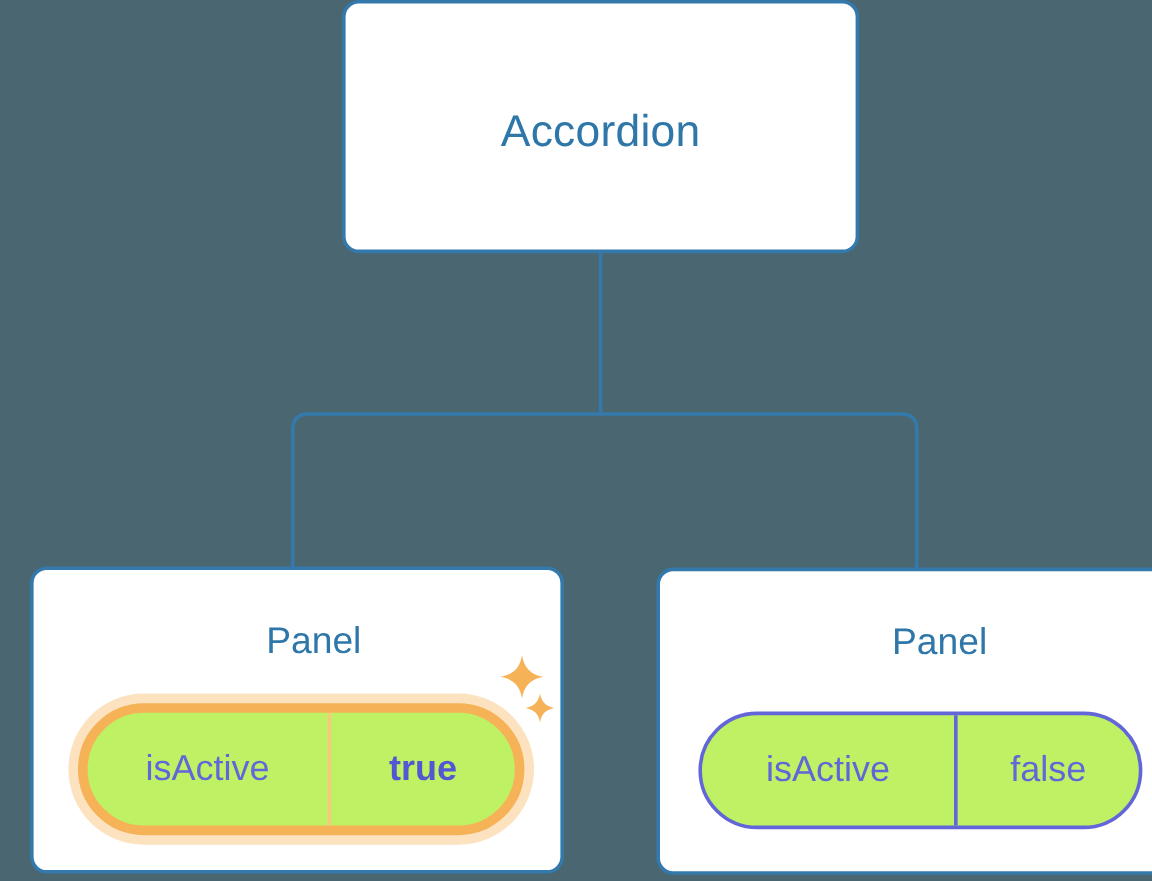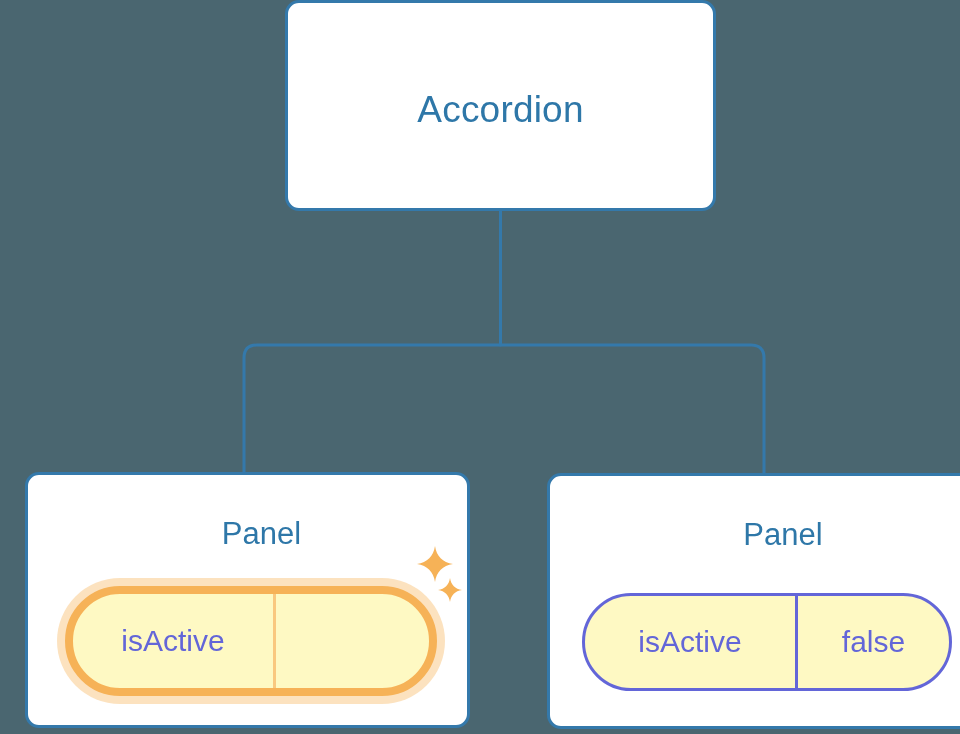--- a/index.html
+++ b/index.html
@@ -88,21 +88,21 @@
     padding-left: 28px;
   }
 
   
   .prop-pill {
     position: absolute;
     display: flex;
     align-items: stretch;
     box-sizing: border-box;
     border-radius: 999px;
-    background: #fef9c3;
+    background: #bef264;
   }
   .prop-key, .prop-val {
     display: flex;
     align-items: center;
     justify-content: center;
     box-sizing: border-box;
     white-space: nowrap;
   }
 
   
@@ -176,20 +176,21 @@
   <div class="node-card panel-card" id="node-panel-0">
     <div class="node-title">Panel</div>
   </div>
 
   <div class="node-card panel-card" id="node-panel-1">
     <div class="node-title">Panel</div>
   </div>
 
   <div class="prop-pill" id="pill-0">
     <div class="prop-key">isActive</div>
+    <div class="prop-val">true</div>
   </div>
 
   <svg class="sparkle" id="sparkle-large" width="40" height="40" viewBox="0 0 40 40" aria-hidden="true">
     <path d="M20 2 C21.6 12.4 27.6 18.4 38 20 C27.6 21.6 21.6 27.6 20 38 C18.4 27.6 12.4 21.6 2 20 C12.4 18.4 18.4 12.4 20 2 Z" fill="#f6b257"></path>
   </svg>
   <svg class="sparkle" id="sparkle-small" width="28" height="28" viewBox="0 0 28 28" aria-hidden="true">
     <path d="M14 2 C15.1 8.9 19.1 12.9 26 14 C19.1 15.1 15.1 19.1 14 26 C12.9 19.1 8.9 15.1 2 14 C8.9 12.9 12.9 8.9 14 2 Z" fill="#f6b257"></path>
   </svg>
 
   <div class="prop-pill" id="pill-1">

